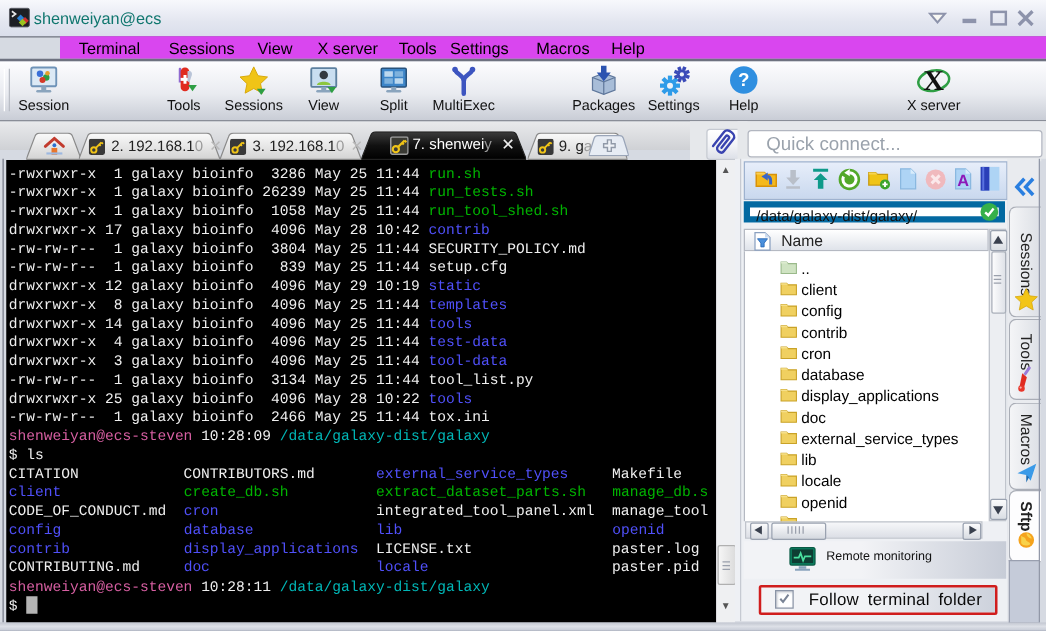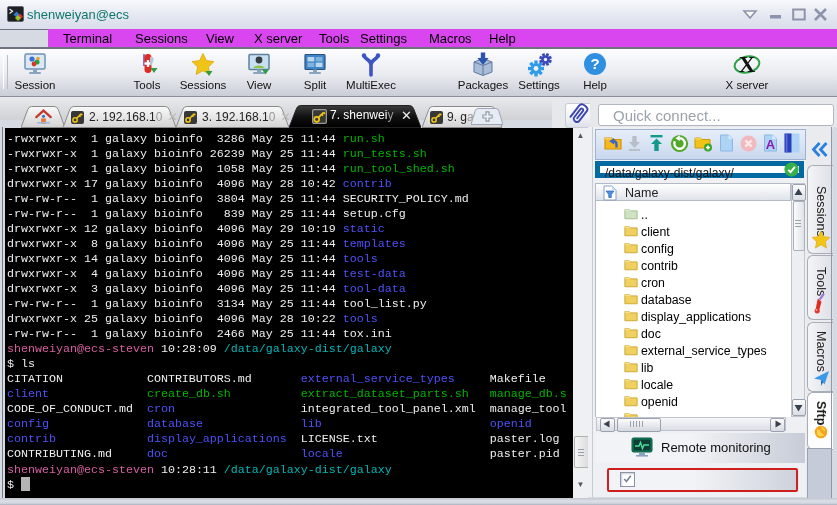--- a/index.html
+++ b/index.html
@@ -37,21 +37,21 @@
 
 #sidebar{left:588px;top:127px;width:218px;height:370px;background:#eef0f4;}
 #sftpbar{left:595px;top:129px;width:209px;height:29px;background:linear-gradient(#e7eefa,#c9d8ee);border:1px solid #9eb2cf;}
 #pathrow{left:595px;top:161px;width:209px;height:17px;background:#fff;border:5px solid #0369a1;font-size:12px;color:#111;line-height:15px;padding-left:5px;box-sizing:border-box;}
 #namehdr{left:595px;top:183px;width:196px;height:18px;background:linear-gradient(#ffffff,#dfe3ea);border:1px solid #b5b9c2;box-sizing:border-box;font-size:12.5px;color:#222;}
 #filelist{left:595px;top:201px;width:196px;height:216px;background:#fff;border-left:1px solid #b5b9c2;box-sizing:border-box;}
 .frow{position:absolute;left:0;width:195px;height:17px;font-size:12.3px;color:#000;}
 .frow span{position:absolute;left:45px;top:2px;}
 #vscroll{left:791px;top:183px;width:14px;height:234px;background:#eceef2;border:1px solid #c0c4cc;box-sizing:border-box;}
 #hscroll{left:596px;top:417px;width:190px;height:14px;background:linear-gradient(#f6f7f9,#dcdfe6);border:1px solid #c0c4cc;box-sizing:border-box;}
-#remote{left:595px;top:433px;width:210px;height:30px;background:linear-gradient(90deg,#f2f3f6 45%,#c7ccd7);font-size:13px;color:#111;}
+#remote{left:595px;top:433px;width:210px;height:30px;background:linear-gradient(90deg,#f2f3f6 45%,#c7ccd7);font-size:10px;color:#111;}
 #follow{left:607px;top:468px;width:187px;height:20px;border:2px solid #d01d1d;border-radius:2px;background:linear-gradient(90deg,#f2f3f6 45%,#cdd2dc);white-space:nowrap;}
 
 #rightstrip{left:806px;top:127px;width:25px;height:370px;background:#e9ebef;}
 .vtab{position:absolute;left:1px;width:25px;border:1px solid #a9adb6;border-right:none;border-radius:6px 0 0 6px;background:linear-gradient(90deg,#f4f5f7,#dcdfe5);}
 .vtext{writing-mode:vertical-rl;text-orientation:sideways;font-size:12.5px;color:#222;display:block;margin:6px auto 2px auto;}
 
 #bleft{left:0;top:127px;width:4px;height:378px;background:#d6dae2;}
 #bbottom{left:0;top:498px;width:837px;height:7px;background:linear-gradient(#c2c6d0,#dde0e7 45%,#ccd0da 80%,#a8aebc);}
 #bright{left:833px;top:127px;width:4px;height:370px;background:#d6dae2;}
 </style></head>
@@ -519,20 +519,21 @@
       <rect x="8" y="16" width="6" height="2" fill="#8aa4bd"></rect>
       <rect x="5" y="18" width="12" height="1.6" fill="#8aa4bd"></rect>
     </svg>
 <span style="position:absolute;left:66px;top:7px">Remote monitoring</span>
   </div>
 <div id="follow" class="abs">
 <div style="position:absolute;left:11px;top:2px;width:13px;height:13px;background:#fff;border:1px solid #8a94a6;box-shadow:inset 1px 1px 2px #c8ccd4"></div>
 <svg style="position:absolute;left:14px;top:4px" width="9" height="10" viewBox="0 0 11 11">
       <path d="M1.5 5.5 L4.2 8.5 L9.5 1.5" fill="none" stroke="#7a8496" stroke-width="2"></path>
     </svg>
+<span style="position:absolute;left:38px;top:2px;font-size:13.5px;color:#0a0a0a;letter-spacing:0.2px;word-spacing:3px;white-space:nowrap">Follow terminal folder</span>
   </div>
 <div id="rightstrip" class="abs">
 <svg style="position:absolute;left:5px;top:14px" width="18" height="17" viewBox="0 0 18 17">
       <path d="M8.5 2 L2.5 8.5 L8.5 15 M15.5 2 L9.5 8.5 L15.5 15" fill="none" stroke="#2a7fe0" stroke-width="2.8"></path>
     </svg>
 <div class="vtab" style="top:38px;height:87px">
       <span class="vtext" style="position:absolute;left:6px;top:14px">Sessions</span>
       <svg style="position:absolute;left:3px;top:64px" width="20" height="20" viewBox="0 0 18 18">
         <path d="M9 0.8 L11.4 6 L17 6.7 L12.9 10.5 L14 16.2 L9 13.3 L4 16.2 L5.1 10.5 L1 6.7 L6.6 6 Z" fill="#f2c518" stroke="#d8a90c" stroke-width="0.6"></path>
       </svg>

